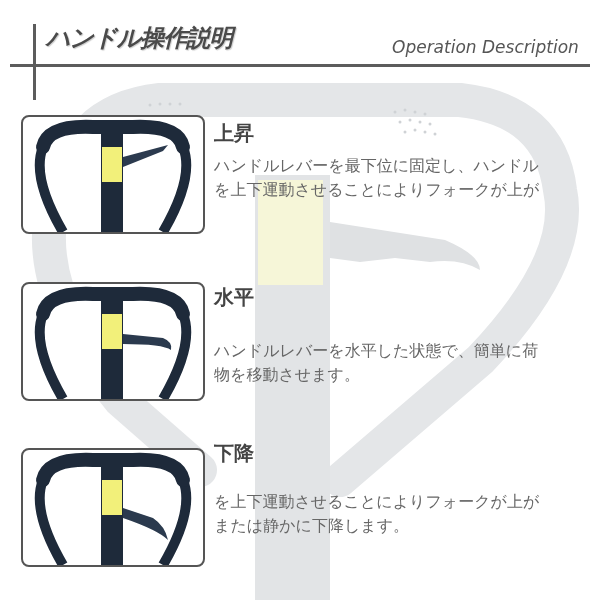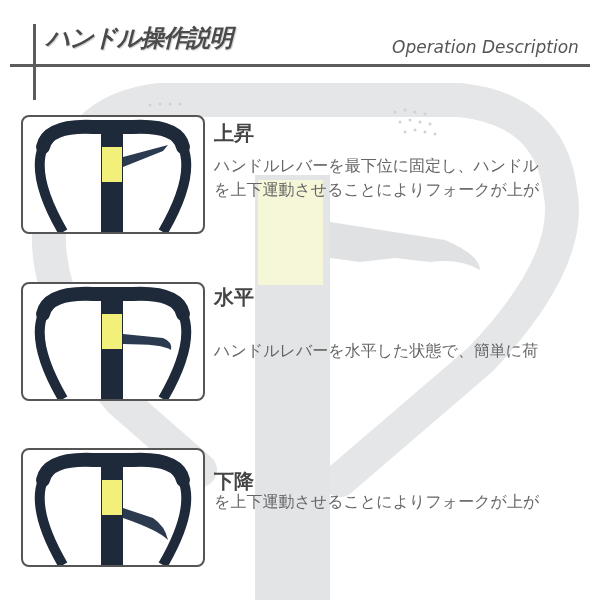--- a/index.html
+++ b/index.html
@@ -69,27 +69,29 @@
     <path d="M20 30 Q8 60 40 115 M160 30 Q172 60 140 115" stroke="#1e2a3a" stroke-width="10" fill="none"></path>
     <path d="M20 30 Q25 8 70 10 L110 10 Q155 8 160 30" stroke="#1e2a3a" stroke-width="14" fill="none" stroke-linecap="round"></path>
     <rect x="78" y="14" width="22" height="101" fill="#1e2a3a"></rect>
     <rect x="79" y="30" width="20" height="35" fill="#f2f07a"></rect>
     <path d="M100 50 L140 54 Q150 58 148 66 Q140 60 100 60 Z" fill="#2b3a4e"></path>
   </svg>
 </div>
 <div class="section-title" style="top:284px;">水平</div>
 <div class="section-desc" style="top:331px;margin-top:8px;">
   <div>ハンドルレバーを水平した状態で、簡単に荷</div>
+  <div>物を移動させます。</div>
 </div>
 
 <div class="thumb" style="top:448px;">
   <svg width="180" height="115" viewBox="0 0 180 115">
     <path d="M20 30 Q8 60 40 115 M160 30 Q172 60 140 115" stroke="#1e2a3a" stroke-width="10" fill="none"></path>
     <path d="M20 30 Q25 8 70 10 L110 10 Q155 8 160 30" stroke="#1e2a3a" stroke-width="14" fill="none" stroke-linecap="round"></path>
     <rect x="78" y="14" width="22" height="101" fill="#1e2a3a"></rect>
     <rect x="79" y="30" width="20" height="35" fill="#f2f07a"></rect>
     <path d="M100 58 L130 68 Q142 76 145 90 Q135 80 100 68 Z" fill="#2b3a4e"></path>
   </svg>
 </div>
-<div class="section-title" style="top:468px;">下降</div>
+<div class="section-title" style="top:440px;">下降</div>
 <div class="section-desc" style="top:490px;">
   <div>を上下運動させることによりフォークが上が</div>
+  <div>または静かに下降します。</div>
 </div>
 
 </body></html>

